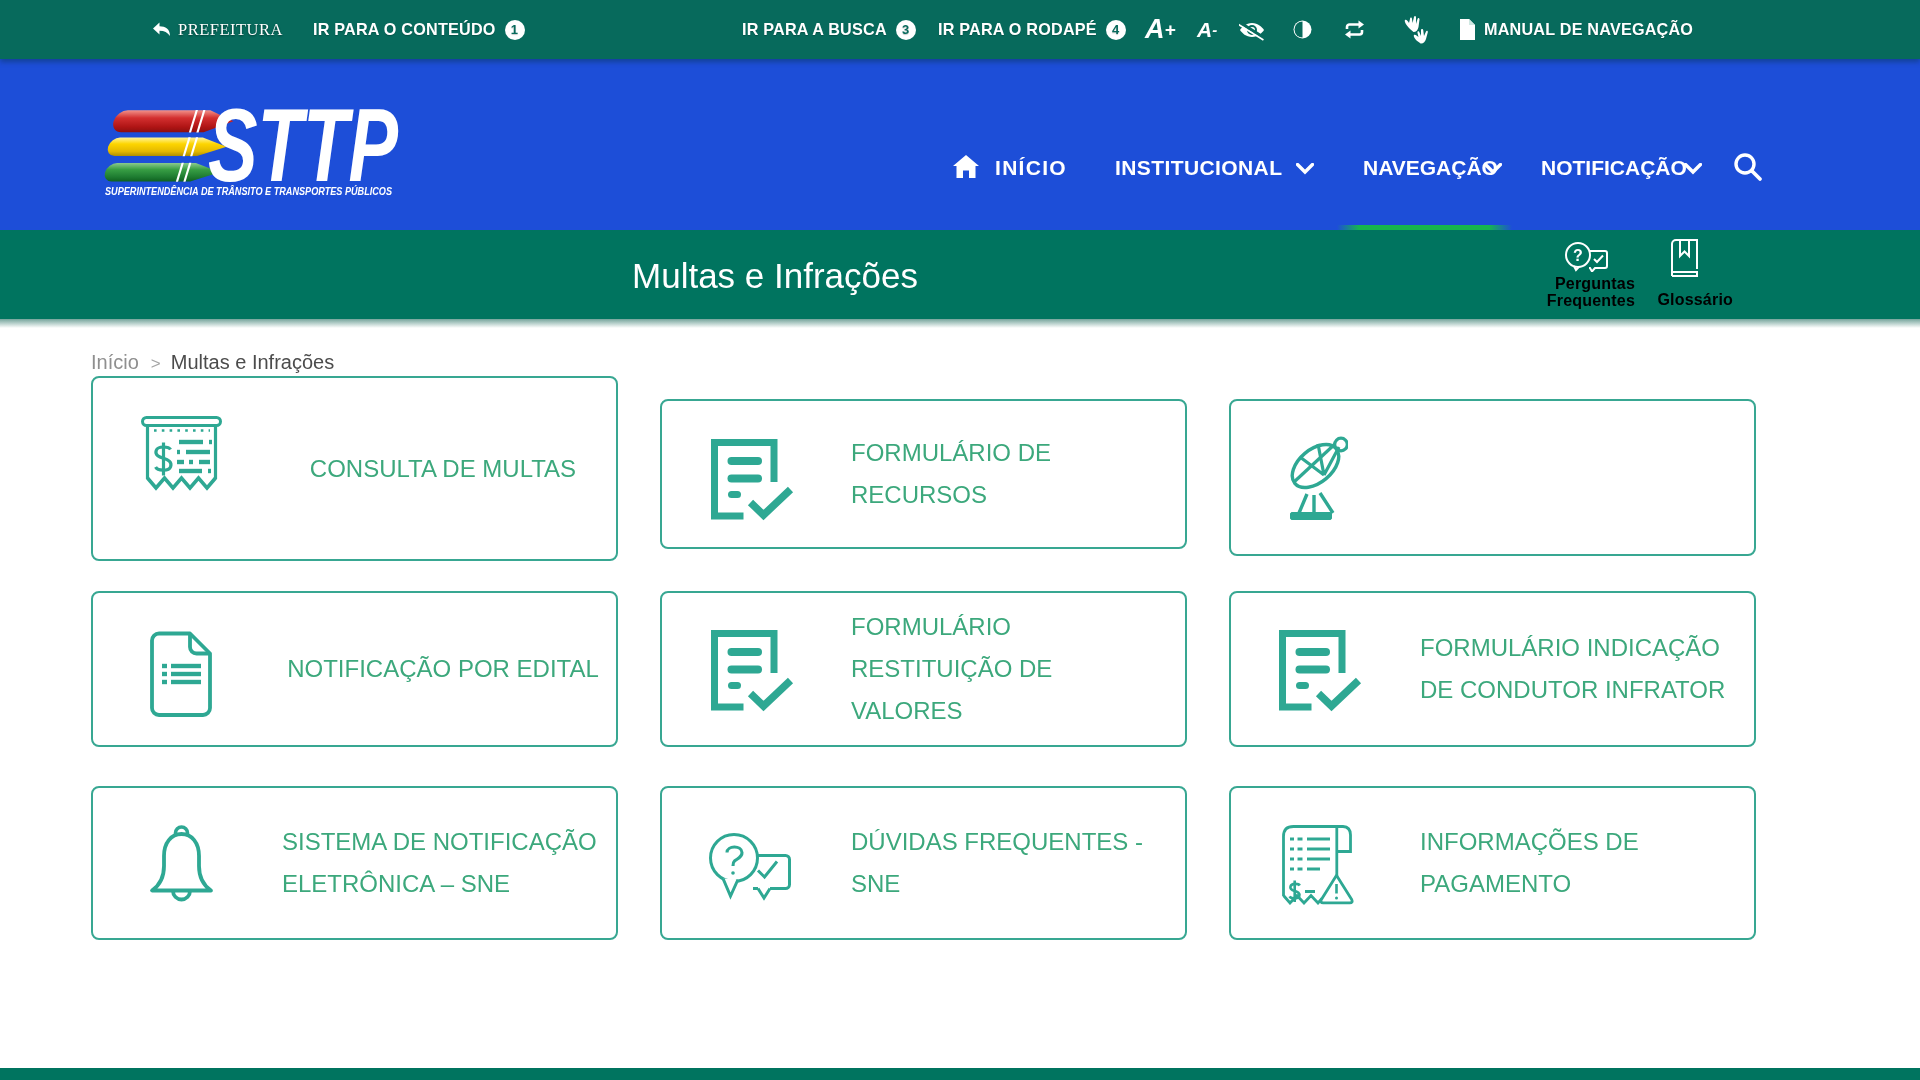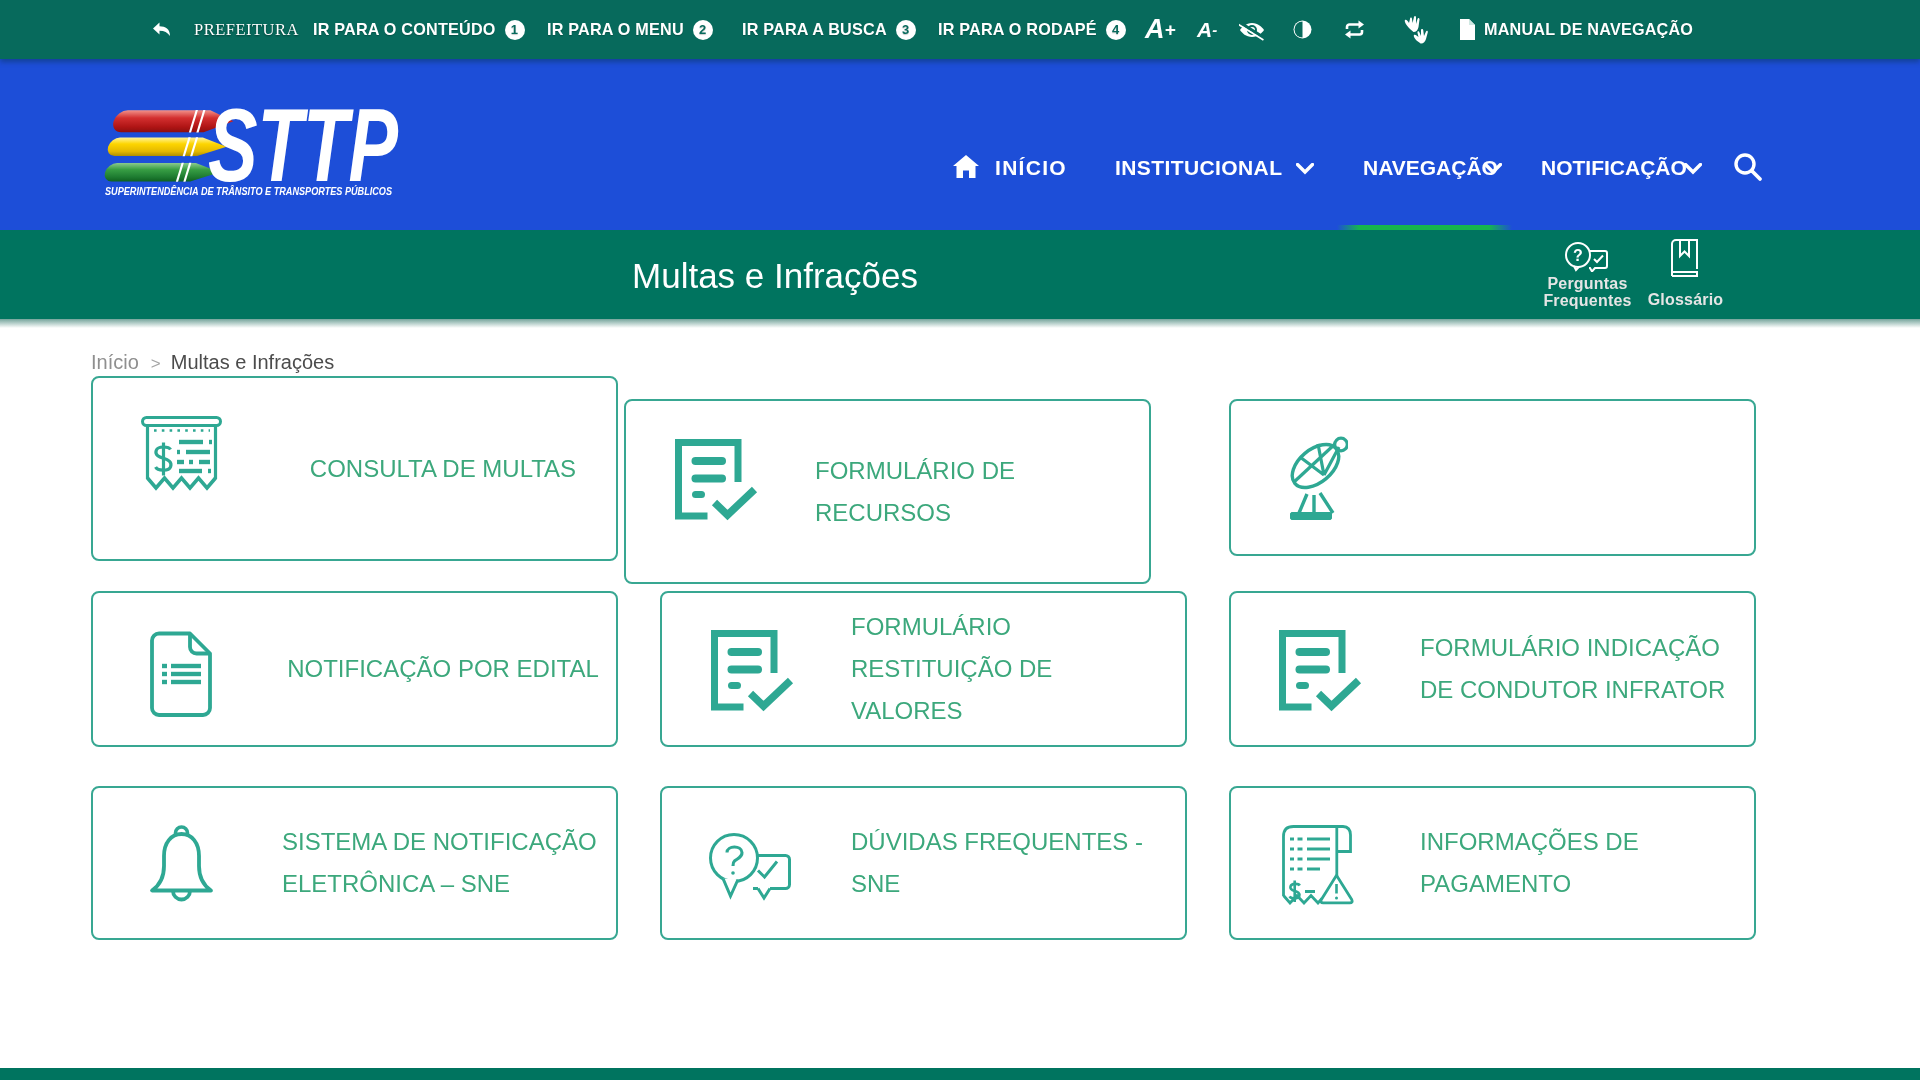--- a/index.html
+++ b/index.html
@@ -15,45 +15,44 @@
   .badge { display:inline-block; width:20px; height:20px; border-radius:50%; background:#fff;
      color:#076a5c; font-size:13px; font-weight:bold; text-align:center; line-height:20px; margin-left:9px; }
   
   #header { position:absolute; left:0; top:59px; width:1920px; height:171px; background:#1d4ed8; }
   .navit { position:absolute; top:97px; font-size:21px; font-weight:bold; color:#fff; letter-spacing:0.4px; }
   #greenline { position:absolute; left:1337px; top:225px; width:175px; height:5px; z-index:5; background:linear-gradient(90deg, rgba(22,181,78,0) 0px, #16b54e 22px, #16b54e 152px, rgba(22,181,78,0) 175px); }
   
   #titlebar { position:absolute; left:0; top:230px; width:1920px; height:89px; background:#00745f; }
   #pagetitle { position:absolute; left:0; top:26px; width:1550px; text-align:center;
      color:#fff; font-size:35px; }
-  .tbicon { position:absolute; color:#e5e5e5; text-align:center; font-size:16px; font-weight:bold; letter-spacing:0.2px; line-height:16.5px; }
+  .tbicon { position:absolute; color:#000000; text-align:right; font-size:16px; font-weight:bold; letter-spacing:0.2px; line-height:16.5px; }
   
   #crumb { position:absolute; left:91px; top:351px; font-size:20px; color:#8f8f8f; }
   #crumb b { color:#4c4c4c; font-weight:normal; }
   
   .card { position:absolute; background:#fff; border:2px solid #38a792; border-radius:8px; }
   .lbl { position:absolute; left:189px; width:322px; font-size:24px; line-height:42px; color:#3ca87c;
      top:50%; transform:translateY(-50%); text-align:left; }
   .lbl.c { text-align:center; }
   .ico { position:absolute; stroke:#2ea893; fill:none; stroke-width:4; }
   
   #footer { position:absolute; left:0; top:1068px; width:1920px; height:12px; background:#00745f; }
 </style>
 </head>
 <body>
 
 <div id="topbar">
   <div class="it" style="left:149px">
     <svg width="25" height="24" viewBox="0 0 24 24">
         <path d="M10 4.5 L3.5 10.5 L10 16.5 L10 12.8 C15 12.8 18 14.5 20.5 18 C20.5 11 16 8.2 10 8.2 Z" fill="#fff"></path>
       </svg>
-    <span class="serif" style="margin-left:20px">PREFEITURA</span>
+    <span class="serif" style="margin-left:4px">PREFEITURA</span>
   </div>
   <div class="it tlink" style="left:313px">IR PARA O CONTEÚDO<span class="badge">1</span></div>
-  <div class="it tlink" style="left:547px">IR PARA O MENU<span class="badge">2</span></div>
   <div class="it tlink" style="left:742px">IR PARA A BUSCA<span class="badge">3</span></div>
   <div class="it tlink" style="left:938px">IR PARA O RODAPÉ<span class="badge">4</span></div>
   <div class="it" style="left:1145px;font-size:27px;font-style:italic;font-weight:bold">A<span style="font-size:19px">+</span></div>
   <div class="it" style="left:1197px;font-size:21px;font-style:italic;font-weight:bold">A<span style="font-size:15px">-</span></div>
   <div class="it" style="left:1239px">
     <svg width="26" height="22" viewBox="0 0 26 22">
         <g fill="#fff">
           <path d="M13 4 C7 4 3 8 1 11 C3 14 7 18 13 18 C19 18 23 14 25 11 C23 8 19 4 13 4 Z M13 16 A5 5 0 1 1 13 6 A5 5 0 0 1 13 16 Z"></path>
           <circle cx="13" cy="11" r="3"></circle>
         </g>
@@ -200,21 +199,21 @@
         <path d="M45 36 H69"></path>
       <path d="M36 46 H43"></path>
         <path d="M48 46 H52"></path>
         <path d="M58 46 H69"></path>
       <path d="M38 55 H61"></path>
         <path d="M67 55 H70"></path>
     </g>
   </svg>
   <div class="lbl c">CONSULTA DE MULTAS</div>
 </div>
-<div class="card" style="left:624px;top:399px;width:527px;height:185px">
+<div class="card" style="left:660px;top:399px;width:527px;height:150px">
   <svg class="ico" style="left:49px;top:38px" width="84" height="82" viewBox="0 0 84 82">
     <path d="M63 43 V3.5 H3.5 V77 H32.5" stroke-width="7" stroke-linejoin="miter"></path>
     <path d="M20.5 22 H47" stroke-width="8" stroke-linecap="round"></path>
     <path d="M20.5 39.5 H47" stroke-width="8" stroke-linecap="round"></path>
     <path d="M20.5 55.5 H26.5" stroke-width="7" stroke-linecap="round"></path>
     <path d="M39.5 63.5 L52.5 76 L79.5 50.5" stroke-width="7.5"></path>
   </svg>
   <div class="lbl">FORMULÁRIO DE<br>RECURSOS</div>
 </div>
 <div class="card" style="left:1229px;top:399px;width:527px;height:157px">

